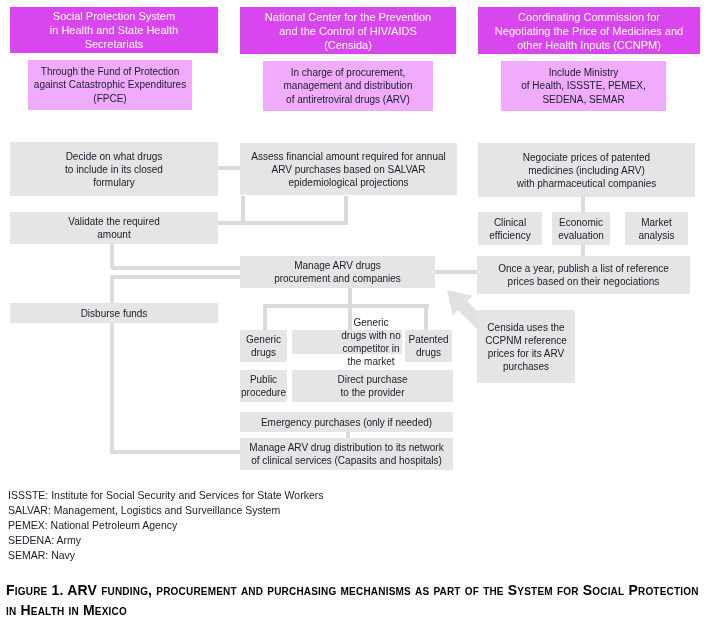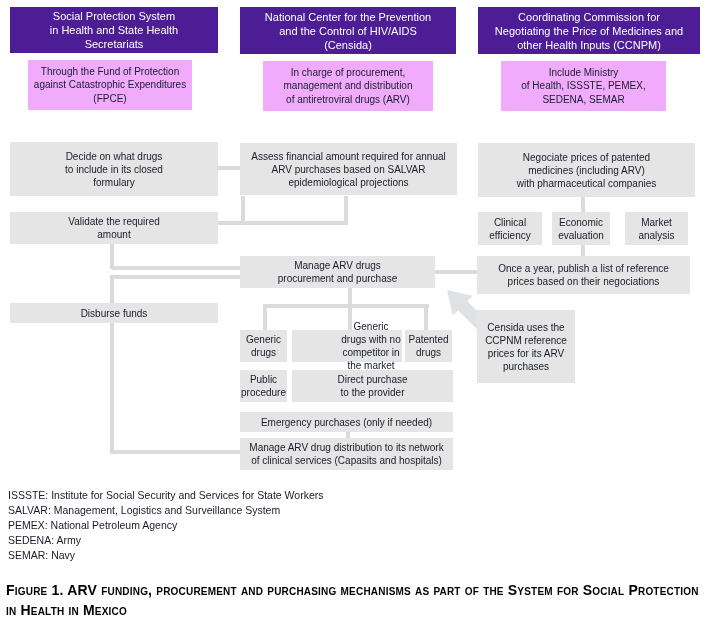--- a/index.html
+++ b/index.html
@@ -4,21 +4,21 @@
 <style>
   html,body{margin:0;padding:0;background:#ffffff;}
   #stage{
     position:relative;width:709px;height:626px;background:#ffffff;overflow:hidden;
     font-family:"Liberation Sans",sans-serif;color:#181c2a;
   }
   .box{
     position:absolute;display:flex;align-items:center;justify-content:center;
     text-align:center;white-space:pre-line;box-sizing:border-box;z-index:2;
   }
-  .hdr{background:#4c1d95;color:#ffffff;font-size:11px;line-height:14px;}
+  .hdr{background:#d946ef;color:#ffffff;font-size:11px;line-height:14px;}
   .sub{background:#f0abfc;color:#181c2a;font-size:10px;line-height:13.5px;}
   .flow{background:#e5e5e5;color:#181c2a;font-size:10px;line-height:13px;}
   .conn{position:absolute;background:#dadbdc;z-index:1;}
   .arrow-svg{position:absolute;z-index:1;}
   .legend{
     position:absolute;left:8px;top:488px;font-size:10.5px;line-height:15px;
     color:#181c2a;z-index:2;
   }
   .legend div{white-space:pre;}
   .caption{
@@ -88,33 +88,33 @@
   <div class="box flow" style="left:10px;top:212px;width:208px;height:32px;">Validate the required
 amount</div>
   <div class="box flow" style="left:478px;top:212px;width:64px;height:33px;">Clinical
 efficiency</div>
   <div class="box flow" style="left:552px;top:212px;width:58px;height:33px;">Economic
 evaluation</div>
   <div class="box flow" style="left:625px;top:212px;width:63px;height:33px;">Market
 analysis</div>
 
   <div class="box flow" style="left:240px;top:256px;width:195px;height:32px;">Manage ARV drugs
-procurement and purchase</div>
+procurement and companies</div>
   <div class="box flow" style="left:477px;top:256px;width:213px;height:38px;">Once a year, publish a list of reference
 prices based on their negociations</div>
 
   <div class="box flow" style="left:10px;top:303px;width:208px;height:20px;">Disburse funds</div>
   <div class="box flow" style="left:477px;top:310px;width:98px;height:73px;">Censida uses the
 CCPNM reference
 prices for its ARV
 purchases</div>
 
   <div class="box flow" style="left:240px;top:330px;width:47px;height:32px;">Generic
 drugs</div>
-  <div class="box flow" style="left:292px;top:330px;width:110px;height:32px;padding-left:48px;">Generic drugs with no
+  <div class="box flow" style="left:292px;top:330px;width:110px;height:24px;padding-left:48px;">Generic drugs with no
 competitor in the market</div>
   <div class="box flow" style="left:405px;top:330px;width:47px;height:32px;">Patented
 drugs</div>
 
   <div class="box flow" style="left:240px;top:370px;width:47px;height:32px;">Public
 procedure</div>
   <div class="box flow" style="left:292px;top:370px;width:161px;height:32px;">Direct purchase
 to the provider</div>
 
   <div class="box flow" style="left:240px;top:412px;width:213px;height:20px;">Emergency purchases (only if needed)</div>

